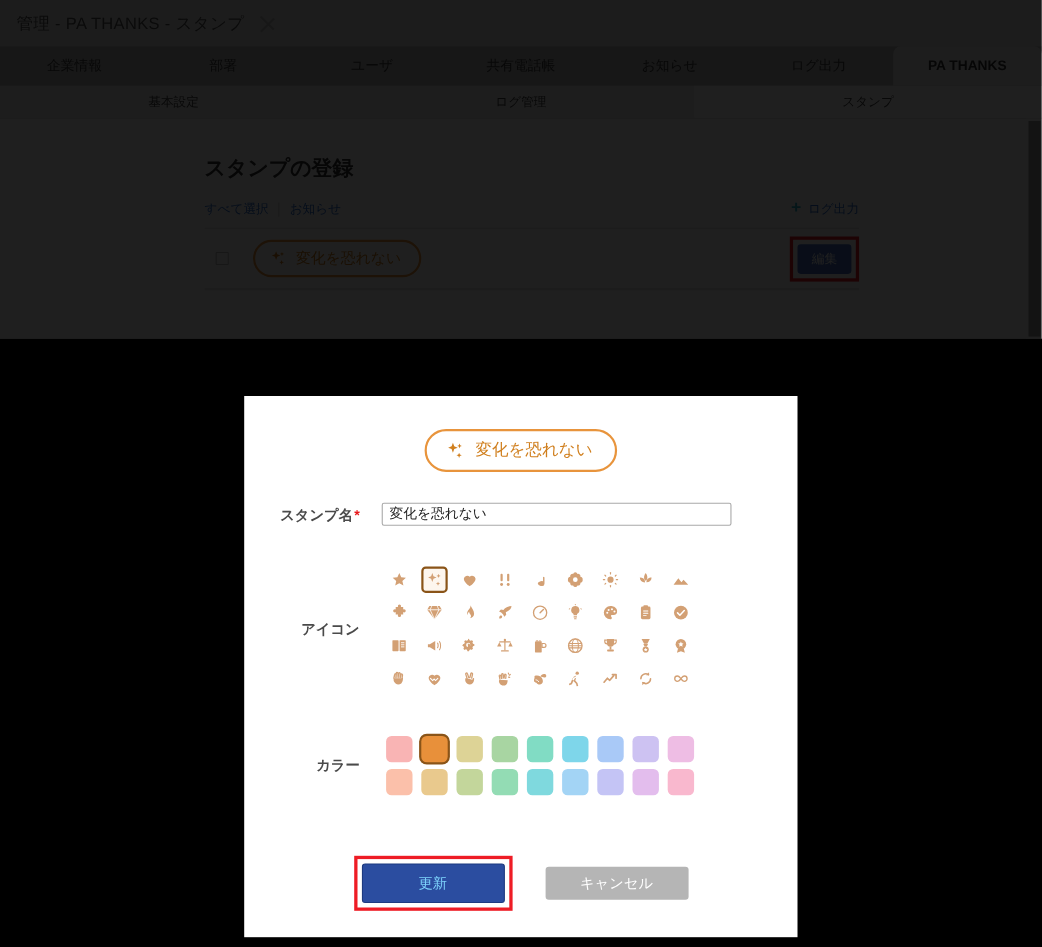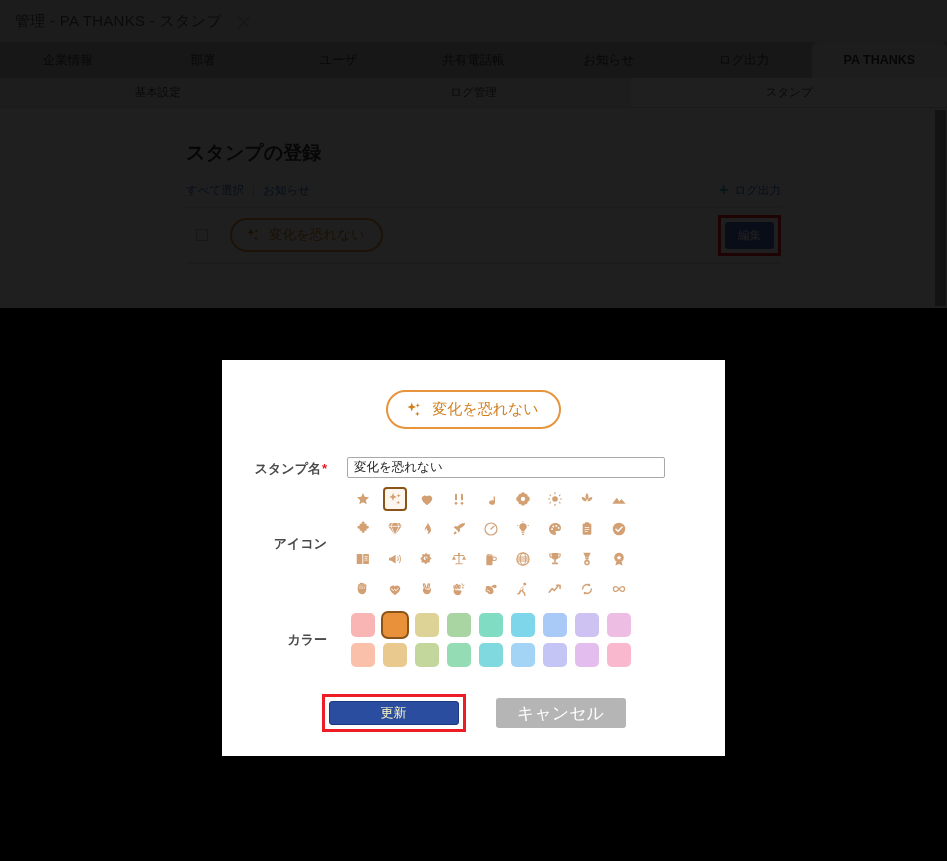--- a/index.html
+++ b/index.html
@@ -246,21 +246,21 @@
     padding: 8px 20px 8px 17px;
     color: #d07f1e;
     font-size: 15px;
     background: #fff;
   }
   .preview-chip .chip-ico { width: 18px; height: 18px; }
 
   .form-row {
     display: flex;
     align-items: flex-end;
-    margin-bottom: 6px;
+    margin-bottom: 34px;
   }
   .form-label {
     width: 125px;
     text-align: right;
     padding-right: 20px;
     font-size: 13px;
     font-weight: bold;
     color: #4a4a4a;
     padding-top: 3px;
     flex: none;
@@ -325,37 +325,37 @@
     gap: 30px;
     padding: 18px 0 24px 0;
   }
   .update-wrap {
     border: 3px solid #ee1c25;
     background: #fff;
     padding: 4px;
   }
   .btn-update {
     background: #2b4da0;
-    color: #fef9c3;
+    color: #7dd3fc;
     border: 1px solid #1d3a80;
     border-radius: 3px;
     width: 130px;
-    height: 24px;
+    height: 36px;
     font-size: 13px;
     cursor: pointer;
     font-family: Liberation Serif, serif;
   }
   .btn-cancel {
     background: #b5b5b5;
     color: #fff;
     border: none;
     border-radius: 3px;
     width: 130px;
     height: 30px;
-    font-size: 17px;
+    font-size: 13px;
     cursor: pointer;
     font-family: Liberation Sans, sans-serif;
   }
 </style>
 </head>
 <body>
 
 <div id="screen">
 
   <div id="page">

